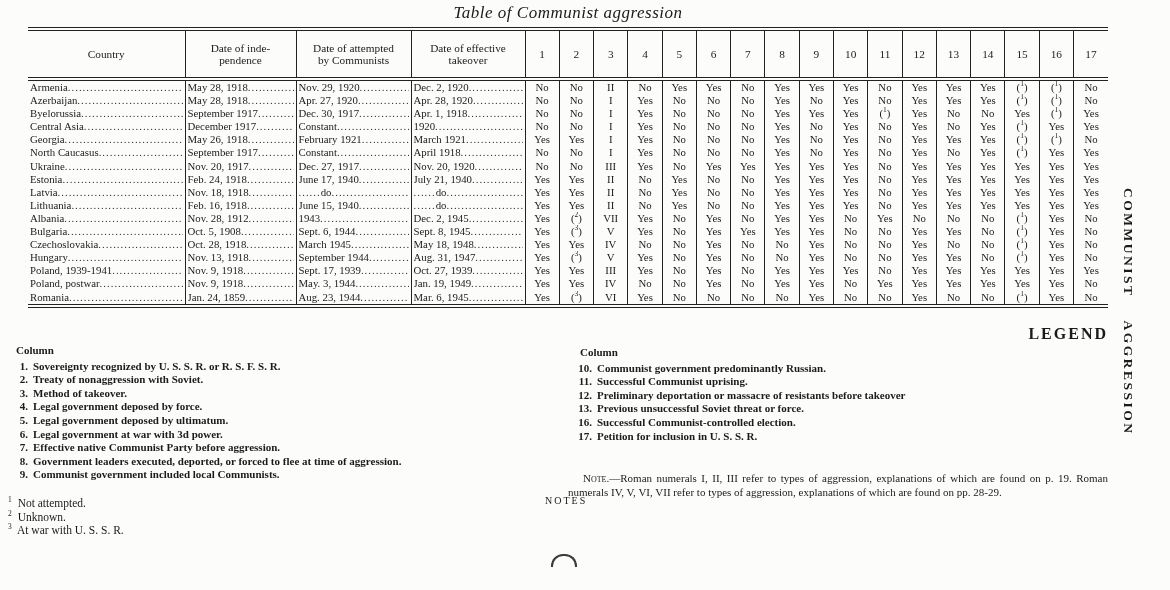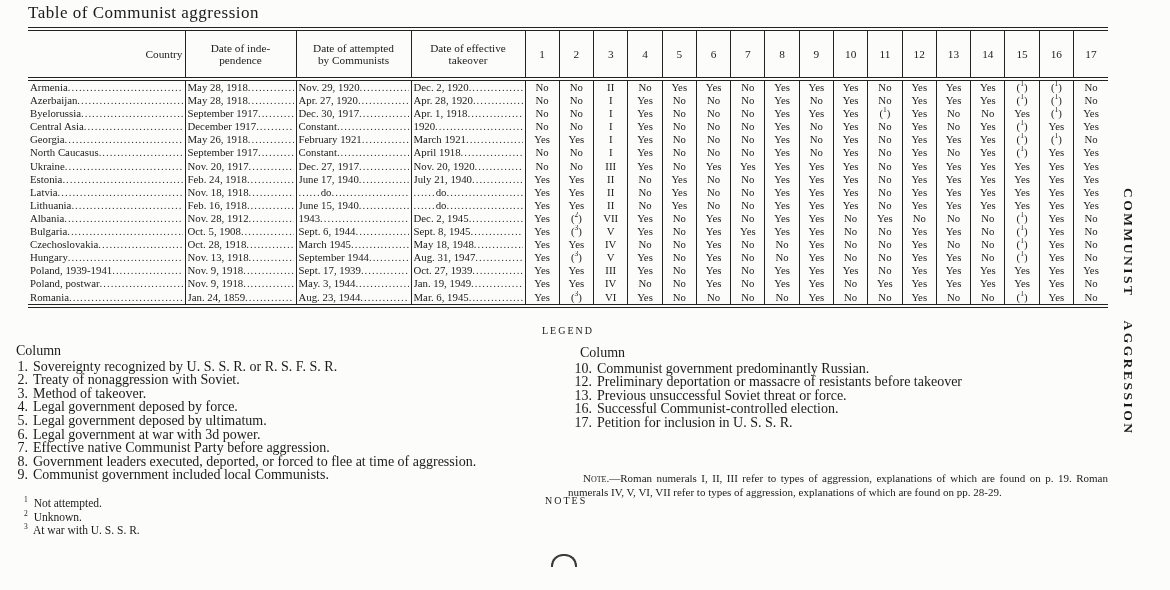--- a/index.html
+++ b/index.html
@@ -2,36 +2,36 @@
 <html><head>
 <meta charset="utf-8">
 <style>
   html,body{margin:0;padding:0;}
   body{
     width:1170px;height:590px;position:relative;overflow:hidden;
     background:#fcfcfa;color:#1b1b1b;
     font-family:"Liberation Serif", serif;
   }
   .page-title{
-    position:absolute;top:3px;left:28px;width:1080px;
-    font-size:17px;letter-spacing:.5px;
+    position:absolute;top:3px;left:28px;width:1080px;text-align:center;
+    font-style:italic;font-size:17px;letter-spacing:.5px;
   }
   
   table.agg{
     position:absolute;top:27px;left:28px;width:1080px;
     border-collapse:collapse;table-layout:fixed;
     border-top:4px double #222;border-bottom:4px double #222;
   }
   table.agg th{
     font-weight:normal;font-size:11.3px;line-height:12.5px;
     border-bottom:4px double #222;border-left:1px solid #222;
     text-align:center;vertical-align:middle;padding:3px 2px;height:40px;
     white-space:pre-line;
   }
-  table.agg th:first-child{border-left:none;text-align:right;}
+  table.agg th:first-child{border-left:none;}
   table.agg td{
     font-size:10.8px;line-height:13.1px;height:13.1px;
     border-left:1px solid #222;padding:0 2px;
     white-space:nowrap;overflow:hidden;vertical-align:middle;
   }
   table.agg td:first-child{border-left:none;}
   td.country-cell,td.date-cell{text-align:left;}
   td.val-cell{text-align:center;font-size:10.6px;padding:0 1px;}
   .cellflex{display:flex;align-items:baseline;overflow:hidden;}
   .cellflex .txt{flex:none;}
@@ -41,32 +41,32 @@
   sup{font-size:7.5px;line-height:0;}
   
   .vertical-title{
     position:absolute;top:188px;left:1120px;height:250px;
     writing-mode:vertical-rl;
     font-size:13.5px;font-weight:bold;letter-spacing:2.5px;word-spacing:18px;
     white-space:nowrap;
   }
   
   .legend-heading{
-    position:absolute;top:325px;left:28px;width:1080px;text-align:center;
-    font-weight:normal;font-size:10px;letter-spacing:2px;
+    position:absolute;top:325px;left:28px;width:1080px;text-align:right;
+    font-weight:bold;font-size:16px;letter-spacing:2px;
   }
-  .legend-col{position:absolute;font-size:14px;line-height:13.6px;}
+  .legend-col{position:absolute;font-size:11px;line-height:13.6px;font-weight:bold;}
   .legend-col .col-label{padding-left:12px;margin-bottom:2px;}
   #legend-left{top:344px;left:4px;width:556px;}
   #legend-right{top:346px;left:568px;width:545px;}
   .lg-item{display:flex;}
   .lg-num{flex:none;width:24px;text-align:right;margin-right:5px;}
   .lg-text{flex:1;}
   
-  .footnotes{position:absolute;top:497px;left:24px;font-size:11.5px;line-height:13.6px;}
+  .footnotes{position:absolute;top:497px;left:8px;font-size:11.5px;line-height:13.6px;}
   .footnotes sup{margin-right:3px;}
   .notes-heading{
     position:absolute;top:495px;left:545px;
     font-weight:normal;font-size:10px;letter-spacing:2px;
   }
   .note-para{
     position:absolute;top:472px;left:568px;width:540px;
     font-size:11px;line-height:13.9px;text-align:justify;text-indent:15px;
   }
   .note-label{font-variant:small-caps;}
@@ -897,20 +897,24 @@
 </div>
 
 <div class="legend-col" id="legend-right">
   <div class="col-label">Column</div>
   <div class="lg-items">
       <div class="lg-item">
         <span class="lg-num">10.</span>
         <span class="lg-text">Communist government predominantly Russian.</span>
       </div>
       <div class="lg-item">
+        <span class="lg-num">11.</span>
+        <span class="lg-text">Successful Communist uprising.</span>
+      </div>
+      <div class="lg-item">
         <span class="lg-num">12.</span>
         <span class="lg-text">Preliminary deportation or massacre of resistants before takeover</span>
       </div>
       <div class="lg-item">
         <span class="lg-num">13.</span>
         <span class="lg-text">Previous unsuccessful Soviet threat or force.</span>
       </div>
       <div class="lg-item">
         <span class="lg-num">16.</span>
         <span class="lg-text">Successful Communist-controlled election.</span>

